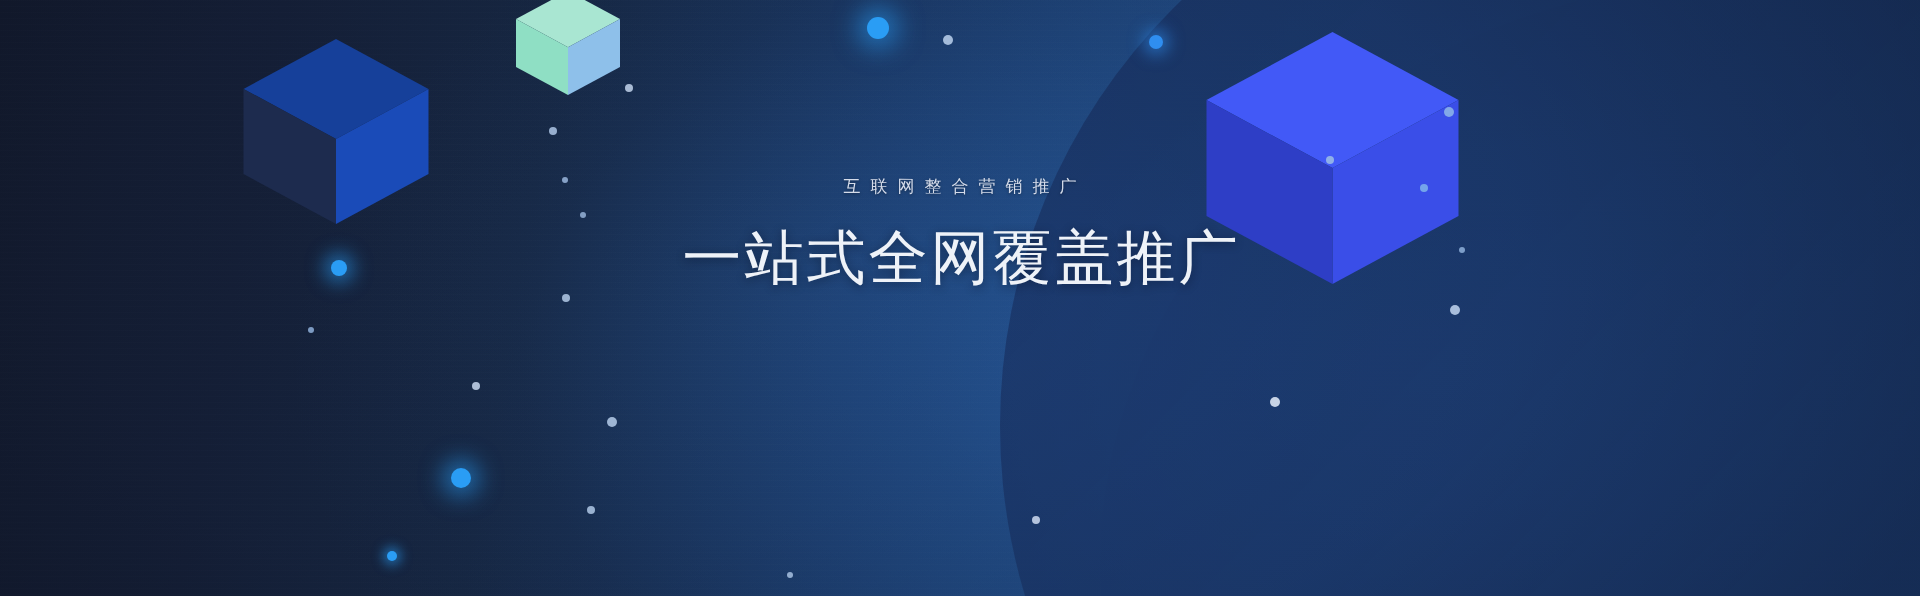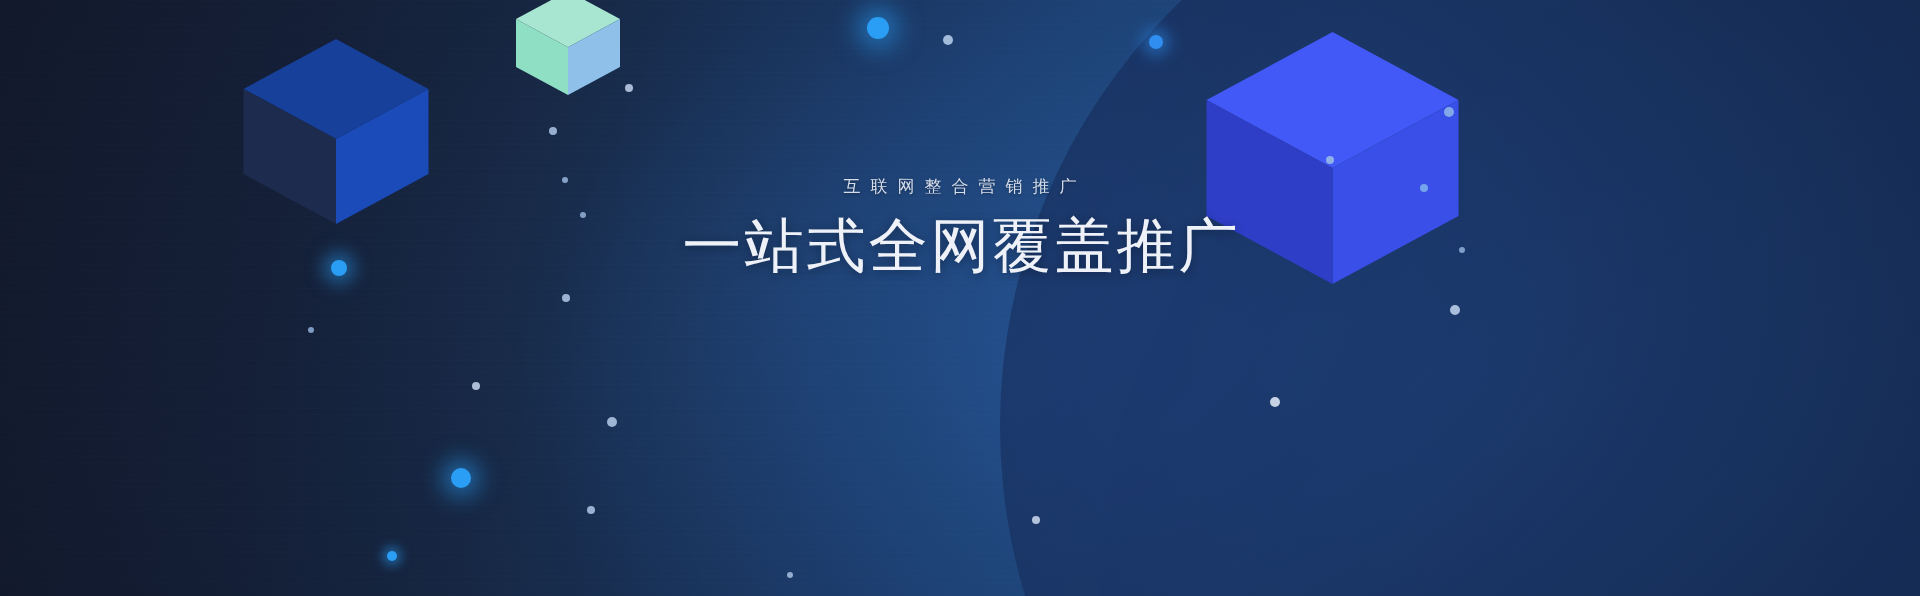--- a/index.html
+++ b/index.html
@@ -80,21 +80,21 @@
   .eyebrow{
     font-size:17px;
     letter-spacing:10px;
     text-indent:10px;
     color:#d5dcea;
     line-height:1.1;
     font-weight:400;
     text-shadow:0 1px 3px rgba(0,0,0,.35);
   }
   .headline{
-    margin-top:16px;
+    margin-top:28px;
     font-size:59px;
     letter-spacing:3px;
     text-indent:3px;
     color:#eef2f8;
     line-height:1.12;
     font-weight:400;
     text-shadow:0 2px 10px rgba(6,14,32,.45);
   }
   .subline{
     margin-top:24px;

